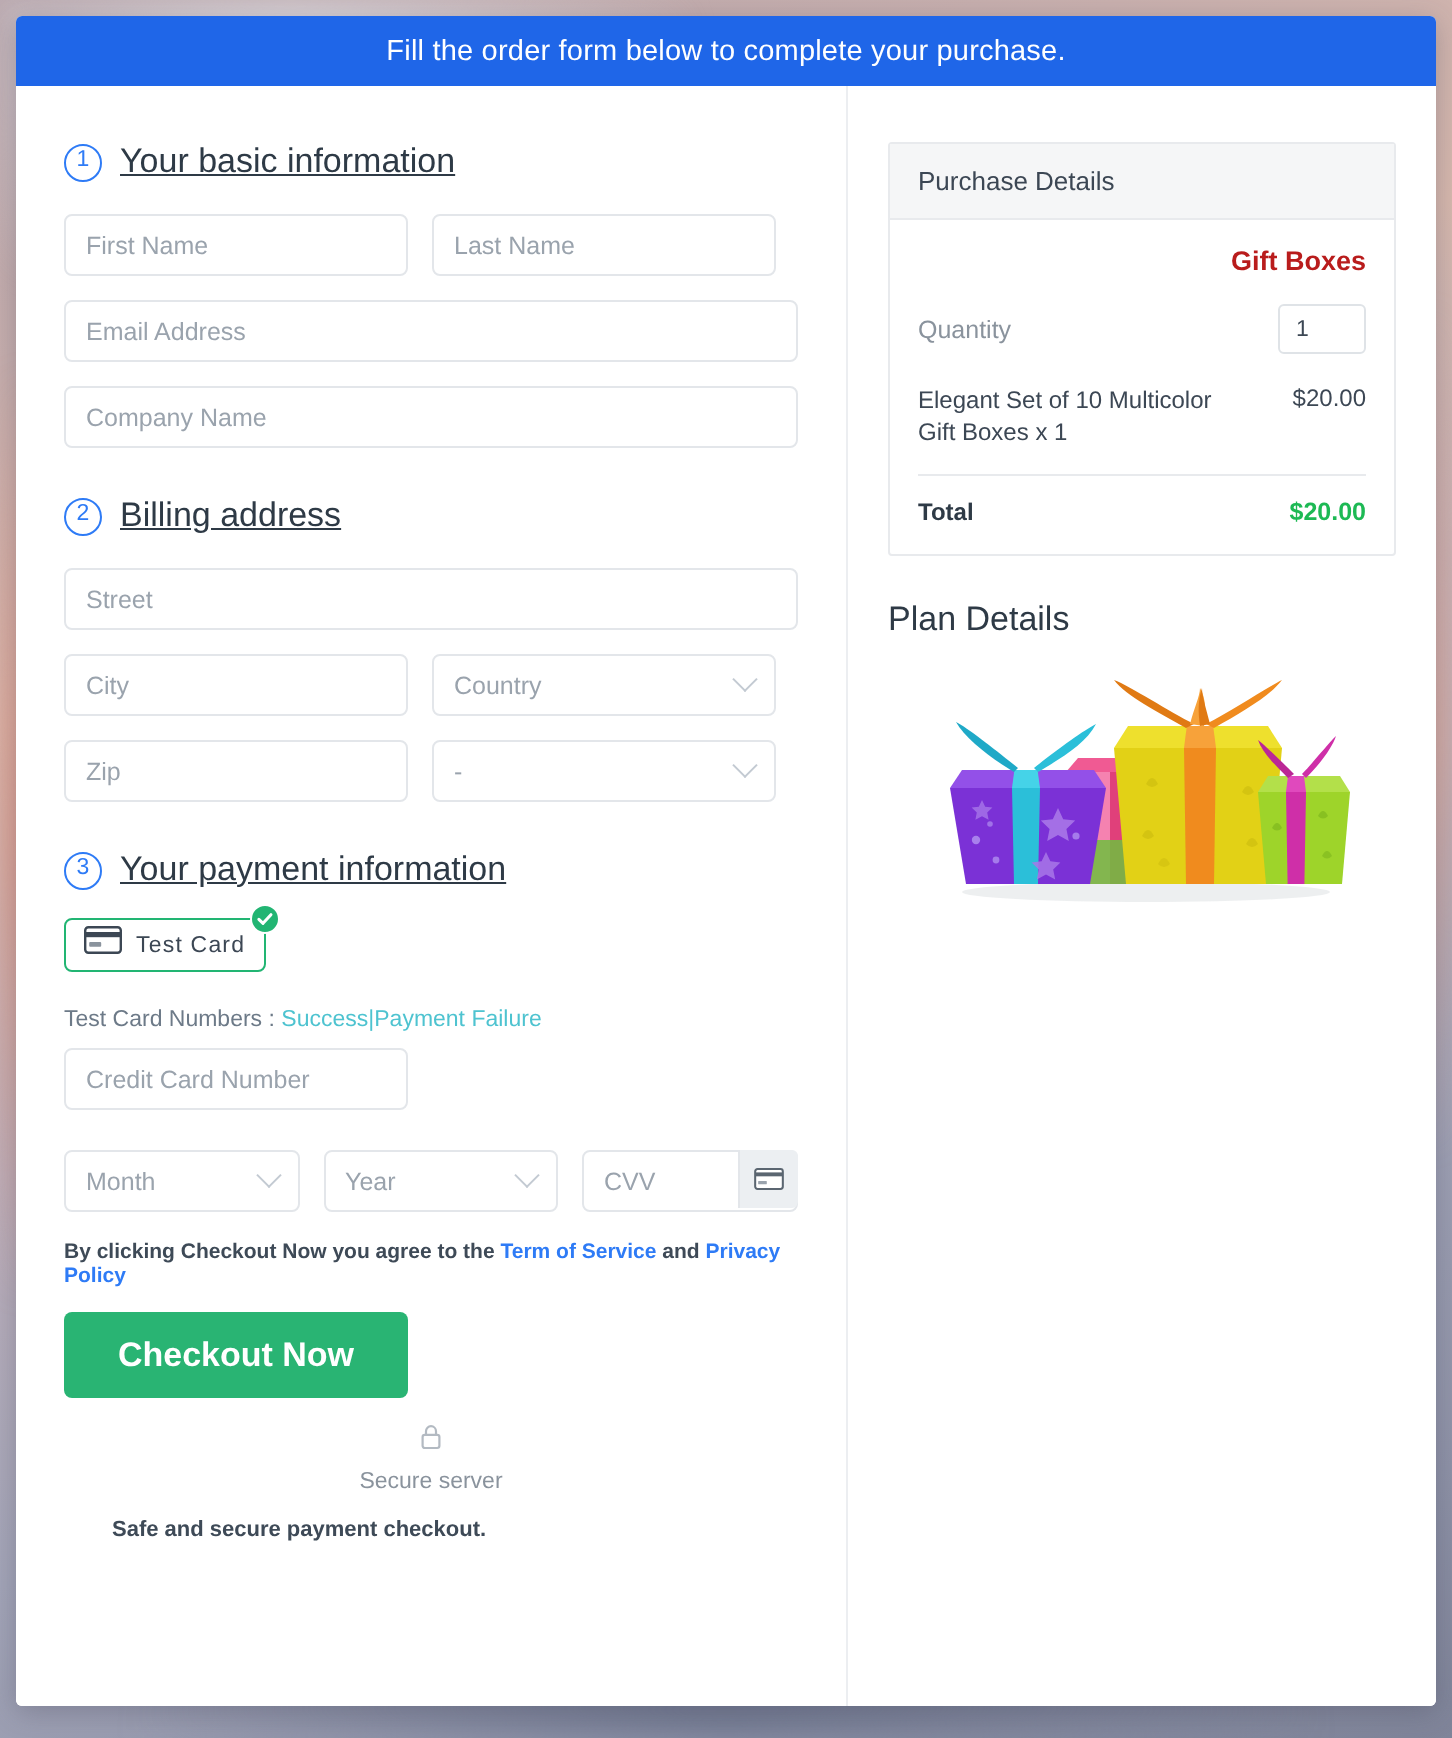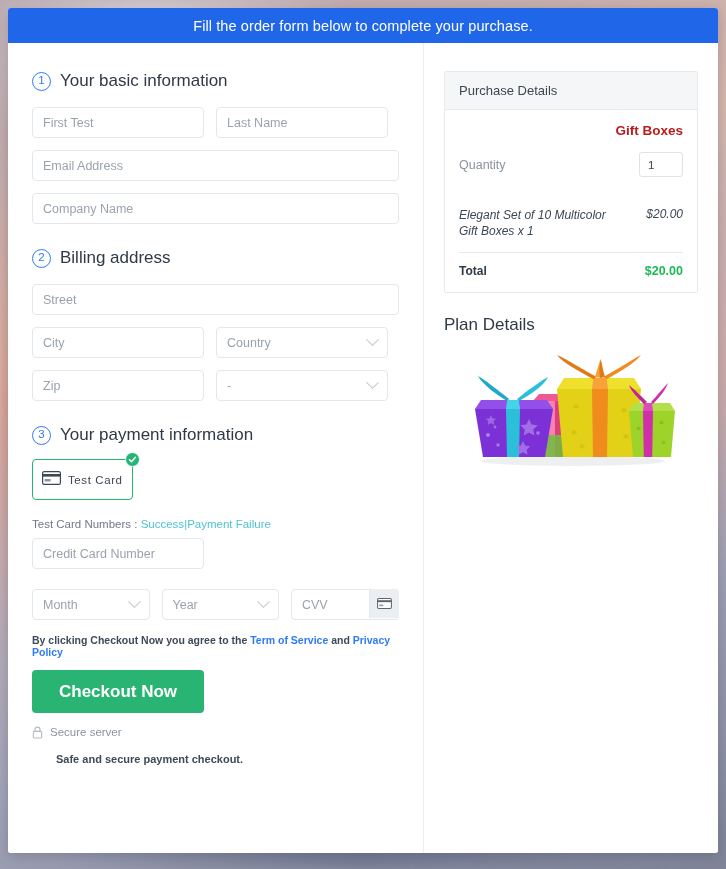--- a/index.html
+++ b/index.html
@@ -86,20 +86,21 @@
     font-size: 11.5px;
     display: flex;
     align-items: center;
     justify-content: center;
     line-height: 1;
   }
   .sec-title {
     font-size: 17px;
     color: #2e3a46;
     font-weight: 400;
+    text-decoration: underline;
   }
 
   
   .row { display: flex; gap: 12px; margin-bottom: 12px; }
   .fld {
     height: 31px;
     border: 1px solid #e3e6ea;
     border-radius: 4px;
     background: #fff;
     display: flex;
@@ -119,21 +120,21 @@
     border-right: 1.4px solid #c3cad2;
     border-bottom: 1.4px solid #c3cad2;
     transform: rotate(45deg) translate(-2px,-2px);
   }
 
   
   .pm-wrap { position: relative; display: inline-block; margin-bottom: 18px; }
   .pm-card {
     border: 1.6px solid #22b573;
     border-radius: 4px;
-    height: 41px;
+    height: 27px;
     width: 101px;
     display: flex;
     align-items: center;
     gap: 7px;
     padding: 0 9px;
     background: #fff;
   }
   .pm-label { font-size: 11.5px; color: #3c4754; letter-spacing: 0.6px; }
   .pm-check {
     position: absolute;
@@ -178,24 +179,25 @@
     border-radius: 4px;
     height: 43px;
     width: 172px;
     font-size: 17px;
     font-weight: bold;
     cursor: pointer;
     font-family: inherit;
   }
 
   .secure {
-    display: flex; gap: 7px;
+    display: flex; align-items: center; gap: 7px;
     margin: 13px 0 12px 0;
     font-size: 11.5px;
     color: #8a939d;
+    flex-direction: column;
   }
   .safe-note {
     font-size: 11px;
     color: #3e4a57;
     font-weight: bold;
     margin-left: 24px;
   }
 
   
   .purchase-box {
@@ -205,32 +207,32 @@
   }
   .purchase-head {
     background: #f5f6f7;
     border-bottom: 1px solid #e8eaed;
     padding: 11px 14px;
     font-size: 13px;
     color: #3c4754;
   }
   .purchase-body { padding: 13px 14px 14px 14px; }
   .pb-title { font-size: 13.5px; font-weight: bold; color: #b91c1c; margin-bottom: 14px; text-align: right; }
-  .qty-row { display: flex; align-items: center; justify-content: space-between; margin-bottom: 30px; }
+  .qty-row { display: flex; align-items: center; justify-content: space-between; margin-bottom: 15px; }
   .qty-label { font-size: 12.5px; color: #8a939d; }
   .qty-input {
     width: 44px; height: 25px;
     border: 1px solid #dfe3e7;
     border-radius: 3px;
     font-size: 11.5px;
     color: #3c4754;
     display: flex; align-items: center;
     padding-left: 8px;
   }
-  .item-row { display: flex; justify-content: space-between; gap: 10px; padding-bottom: 13px; border-bottom: 1px solid #e8eaed; font-style: italic; }
+  .item-row { display: flex; justify-content: space-between; gap: 10px; padding-bottom: 13px; border-bottom: 1px solid #e8eaed; }
   .item-name { font-size: 12px; color: #3c4754; line-height: 1.35; max-width: 150px; }
   .item-price { font-size: 12px; color: #3c4754; white-space: nowrap; }
   .total-row { display: flex; justify-content: space-between; padding-top: 11px; }
   .total-label { font-size: 12px; font-weight: bold; color: #2e3a46; }
   .total-val { font-size: 12.5px; font-weight: bold; color: #1db954; }
 
   .plan-title {
     font-size: 17px;
     color: #2e3a46;
     margin: 22px 0 0 0;
@@ -271,21 +273,21 @@
 
     <div class="col-left">
 
       
       <div class="sec-head">
         <span class="sec-num">1</span>
         <span class="sec-title">Your basic information</span>
       </div>
 
       <div class="row">
-        <div class="fld half">First Test</div>
+        <div class="fld half">First Name</div>
         <div class="fld half">Last Name</div>
       </div>
       <div class="row">
         <div class="fld full">Email Address</div>
       </div>
       <div class="row">
         <div class="fld full">Company Name</div>
       </div>
 
       

